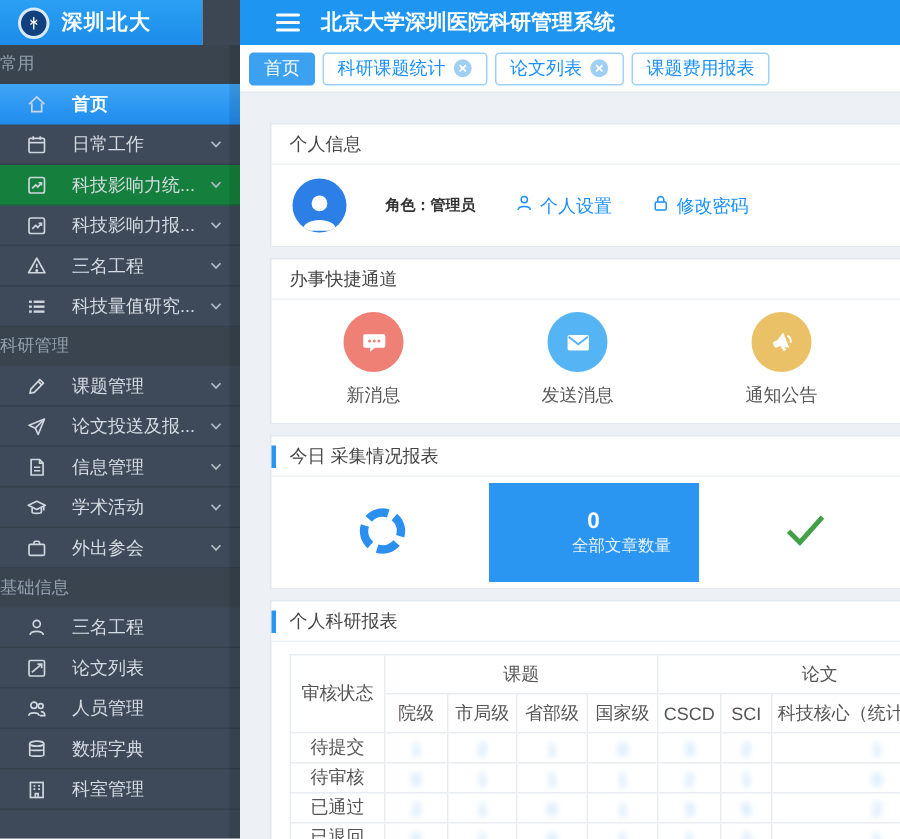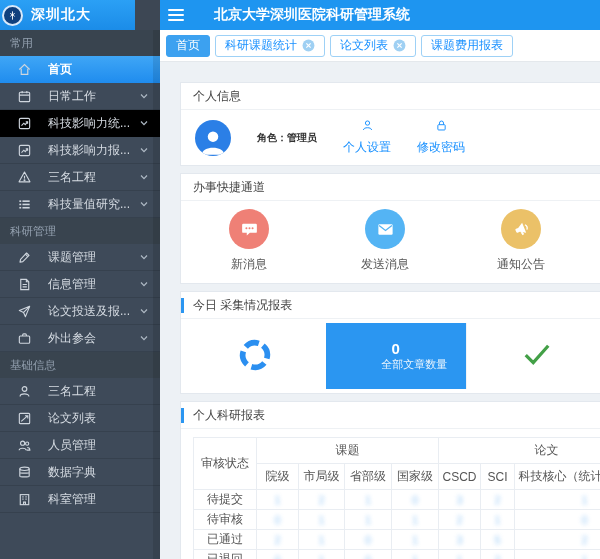--- a/index.html
+++ b/index.html
@@ -1,58 +1,58 @@
 <!DOCTYPE html>
 <html><head>
 <meta charset="utf-8">
 <style>
   * { margin:0; padding:0; box-sizing:border-box; }
   html,body { width:600px; height:559px; overflow:hidden; }
   body { font-family:"Liberation Sans","DejaVu Sans",sans-serif; font-size:12px; background:#edf1f5; }
 
   
   .topbar { position:absolute; left:0; top:0; width:600px; height:30px; display:flex; }
-  .logo-box { width:135px; height:30px; background:linear-gradient(180deg,#2ba0f5,#1b8ce8); display:flex; align-items:center; padding-left:2px; gap:8px; }
+  .logo-box { width:135px; height:30px; background:linear-gradient(180deg,#2ba0f5,#1b8ce8); display:flex; align-items:center; padding-left:12px; gap:8px; }
   .logo-emblem { width:21px; height:21px; border-radius:50%; background:#10407e; border:2px solid #d9e9fa; display:flex; align-items:center; justify-content:center; flex:none; }
   .logo-text { color:#fff; font-size:14px; font-weight:bold; letter-spacing:1px; white-space:nowrap; }
   .logo-gap { width:25px; height:30px; background:#3d4754; }
-  .titlebar { flex:1; height:30px; background:#1e95f0; display:flex; align-items:center; gap:30px; padding-left:8px; overflow:hidden; }
+  .titlebar { flex:1; height:30px; background:#1e95f0; display:flex; align-items:center; gap:14px; padding-left:24px; overflow:hidden; }
   .burger { width:16px; display:flex; flex-direction:column; gap:3px; cursor:pointer; }
   .burger i { display:block; height:2px; background:#fff; border-radius:1px; }
   .app-title { color:#fff; font-size:14px; font-weight:bold; white-space:nowrap; }
 
   
   .sidebar { position:absolute; left:0; top:30px; width:160px; height:529px; background:#3e4a59; overflow:hidden; }
   .sidebar::after { content:""; position:absolute; right:0; top:0; width:7px; height:100%; background:rgba(0,0,0,.10); }
-  .sb-section { height:26px; line-height:26px; padding-left:10px; color:#94a1b0; font-size:11.5px; background:#39444f; }
+  .sb-section { height:26px; line-height:26px; color:#94a1b0; font-size:11.5px; background:#39444f; }
   .sb-item { height:27px; display:flex; align-items:center; padding:0 10px 0 16px; color:#d6dce3; cursor:pointer; border-bottom:1px solid rgba(0,0,0,.12); }
   .sb-item .icn { width:16px; height:16px; margin-right:16px; display:flex; align-items:center; justify-content:center; flex:none; }
   .sb-item .sb-label { flex:1; font-size:12px; white-space:nowrap; overflow:hidden; }
   .sb-item .chev { width:12px; display:flex; align-items:center; justify-content:center; }
   .sb-item.active { background:linear-gradient(180deg,#3fa6f6,#1f8cee); color:#fff; font-weight:bold; border-bottom:none; }
-  .sb-item.hl { background:#000000; }
+  .sb-item.hl { background:#15803d; }
 
   
   .main { position:absolute; left:160px; top:30px; width:440px; height:529px; }
   .tabbar { height:32px; background:#fff; display:flex; align-items:center; padding-left:6px; gap:5px; border-bottom:1px solid #e4e8ec; overflow:hidden; white-space:nowrap; }
   .tab { display:inline-flex; align-items:center; gap:5px; height:22px; padding:0 9px; border:1px solid #9ed1f6; border-radius:3px; color:#1890ff; font-size:12px; background:#fff; cursor:pointer; flex:none; }
   .tab.active { background:#3ca1f0; border-color:#3ca1f0; color:#fff; }
   .tab-close { display:inline-flex; cursor:pointer; }
 
   .content { height:530px; padding:20px; overflow:hidden; }
   .card { width:572px; background:#fff; border:1px solid #e3e8ee; margin-bottom:7px; position:relative; }
   .card-header { height:27px; line-height:27px; padding-left:12px; color:#444; font-size:12px; border-bottom:1px solid #eef1f4; position:relative; }
   .card-header.with-bar { padding-left:12px; }
   .card-header.with-bar::before { content:""; position:absolute; left:0; top:6px; width:3px; height:15px; background:#2b96f1; }
 
   
   .pi-body { display:flex; align-items:center; padding:9px 14px; gap:26px; }
   .avatar { width:36px; height:36px; border-radius:50%; background:#2b7fe6; overflow:hidden; display:flex; align-items:flex-end; justify-content:center; flex:none; }
   .role { color:#333; font-size:10px; font-weight:bold; }
-  .pi-link { display:inline-flex; align-items:center; gap:4px; color:#1890ff; font-size:12px; text-decoration:none; cursor:pointer;flex-direction:column; }
+  .pi-link { display:inline-flex; align-items:center; gap:4px; color:#1890ff; font-size:12px; text-decoration:none; cursor:pointer; }
 
   
   .qc-body { display:flex; padding:8px 0 10px 0; }
   .qc-item { width:136px; display:flex; flex-direction:column; align-items:center; gap:7px; cursor:pointer; }
   .qc-circle { width:40px; height:40px; border-radius:50%; display:flex; align-items:center; justify-content:center; }
   .qc-label { color:#555; font-size:12px; }
 
   
   .stat-row { display:flex; padding:4px; }
   .stat-cell { width:143px; height:66px; display:flex; flex-direction:column; align-items:center; justify-content:center; background:#fff; border-left:1px solid #f1f3f5; }
@@ -194,39 +194,53 @@
         <span class="sb-label">课题管理</span>
         <span class="chev">
           <svg width="10" height="10" viewBox="0 0 16 16" fill="none" stroke="#aeb9c4" stroke-width="1.9">
             <path d="M3.2 5.6 L8 10.6 L12.8 5.6"></path>
           </svg>
         </span>
       </div>
       <div class="sb-item">
         <span class="icn">
           <svg width="15" height="15" viewBox="0 0 16 16" fill="none" stroke="#cfd6de" stroke-width="1.2">
+            <path d="M13.5 2.5 L2.5 7 L7 9 L9 13.5 Z" stroke-linejoin="round"></path>
+            <path d="M7 9 L13.5 2.5"></path>
+          </svg>
+        </span>
+        <span class="sb-label">论文投送及报...</span>
+        <span class="chev">
+          <svg width="10" height="10" viewBox="0 0 16 16" fill="none" stroke="#aeb9c4" stroke-width="1.9">
+            <path d="M3.2 5.6 L8 10.6 L12.8 5.6"></path>
+          </svg>
+        </span>
+      </div>
+      <div class="sb-item">
+        <span class="icn">
+          <svg width="15" height="15" viewBox="0 0 16 16" fill="none" stroke="#cfd6de" stroke-width="1.2">
             <path d="M4 2.5 H10 L12.5 5 V13.5 H4 Z"></path>
             <path d="M10 2.5 V5 H12.5 M6 8 H10.5 M6 10.5 H10.5"></path>
           </svg>
         </span>
         <span class="sb-label">信息管理</span>
         <span class="chev">
           <svg width="10" height="10" viewBox="0 0 16 16" fill="none" stroke="#aeb9c4" stroke-width="1.9">
             <path d="M3.2 5.6 L8 10.6 L12.8 5.6"></path>
           </svg>
         </span>
       </div>
       <div class="sb-item">
         <span class="icn">
           <svg width="15" height="15" viewBox="0 0 16 16" fill="none" stroke="#cfd6de" stroke-width="1.2">
-            <path d="M13.5 2.5 L2.5 7 L7 9 L9 13.5 Z" stroke-linejoin="round"></path>
-            <path d="M7 9 L13.5 2.5"></path>
-          </svg>
-        </span>
-        <span class="sb-label">论文投送及报...</span>
+            <path d="M2 6.3 L8 3.4 L14 6.3 L8 9.2 Z" stroke-linejoin="round"></path>
+            <path d="M4.7 8 V11 C4.7 12.3 11.3 12.3 11.3 11 V8 M13 6.8 V10"></path>
+          </svg>
+        </span>
+        <span class="sb-label">学术活动</span>
         <span class="chev">
           <svg width="10" height="10" viewBox="0 0 16 16" fill="none" stroke="#aeb9c4" stroke-width="1.9">
             <path d="M3.2 5.6 L8 10.6 L12.8 5.6"></path>
           </svg>
         </span>
       </div>
       <div class="sb-item">
         <span class="icn">
           <svg width="15" height="15" viewBox="0 0 16 16" fill="none" stroke="#cfd6de" stroke-width="1.2">
             <rect x="2.5" y="5.3" width="11" height="7.7" rx="1"></rect>

